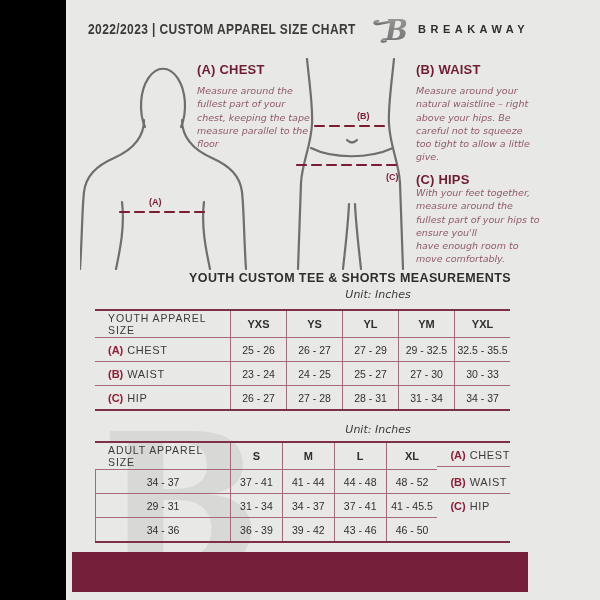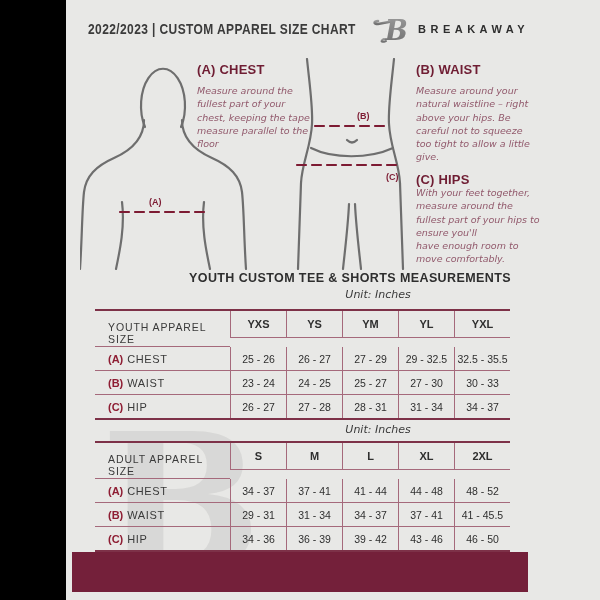--- a/index.html
+++ b/index.html
@@ -51,21 +51,21 @@
   .cell{
     display:flex;align-items:center;justify-content:center;
     border-bottom:1px solid #a5697b;height:23px;
     font-size:10.5px;color:#2f2f2f;
   }
   .cell.hrow{height:26px;}
   .cell.vline{border-left:1px solid #a5697b;}
   .cell.lastrow{border-bottom:none;}
   .cell.firstcol{justify-content:flex-start;padding-left:13px;}
   .cell.sizehead{font-weight:bold;font-size:11px;text-align:center;}
-  .cell.tablelabel{font-size:10.5px;letter-spacing:.9px;color:#3a3a3a;margin-top:9px;}
+  .cell.tablelabel{font-size:10.5px;letter-spacing:.9px;color:#3a3a3a;}
   .rl-letter{font-weight:bold;color:#8e1d33;margin-right:4px;font-size:11px;}
   .rl-name{color:#3a3a3a;letter-spacing:.6px;font-size:11px;}
   
   .watermark{
     position:absolute;left:35px;top:408px;z-index:1;
     font-family:"DejaVu Serif",serif;font-weight:bold;font-size:190px;line-height:1;
     color:rgba(110,110,110,0.12);pointer-events:none;
   }
   .footer-bar{
     position:absolute;left:6px;top:552px;width:456px;height:40px;
@@ -126,22 +126,22 @@
   <div class="mb" style="left:350px;top:186px;width:128px;">With your feet together, measure around the fullest part of your hips to ensure you'll
 have enough room to move comfortably.</div>
 
   <div class="sec-title" style="top:271px;">YOUTH CUSTOM TEE &amp; SHORTS MEASUREMENTS</div>
   <div class="sec-unit" style="top:288px;">Unit: Inches</div>
 
   <div class="size-table" style="top:309px;">
     <div class="cell hrow firstcol tablelabel">YOUTH APPAREL SIZE</div>
     <div class="cell hrow vline sizehead">YXS</div>
     <div class="cell hrow vline sizehead">YS</div>
+    <div class="cell hrow vline sizehead">YL</div>
     <div class="cell hrow vline sizehead">YM</div>
-    <div class="cell hrow vline sizehead">YL</div>
     <div class="cell hrow vline sizehead">YXL</div>
 
     <div class="cell firstcol">
       <span class="rl-letter">(A)</span>
       <span class="rl-name">CHEST</span>
     </div>
     <div class="cell vline">25 - 26</div>
     <div class="cell vline">26 - 27</div>
     <div class="cell vline">27 - 29</div>
     <div class="cell vline">29 - 32.5</div>
@@ -171,21 +171,20 @@
   <div class="sec-unit" style="top:423px;">Unit: Inches</div>
 
   <div class="watermark">B</div>
 
   <div class="size-table" style="top:441px;">
     <div class="cell hrow firstcol tablelabel">ADULT APPAREL SIZE</div>
     <div class="cell hrow vline sizehead">S</div>
     <div class="cell hrow vline sizehead">M</div>
     <div class="cell hrow vline sizehead">L</div>
     <div class="cell hrow vline sizehead">XL</div>
-    <div class="cell hrow vline sizehead">2XL</div>
 
     <div class="cell firstcol">
       <span class="rl-letter">(A)</span>
       <span class="rl-name">CHEST</span>
     </div>
     <div class="cell vline">34 - 37</div>
     <div class="cell vline">37 - 41</div>
     <div class="cell vline">41 - 44</div>
     <div class="cell vline">44 - 48</div>
     <div class="cell vline">48 - 52</div>

